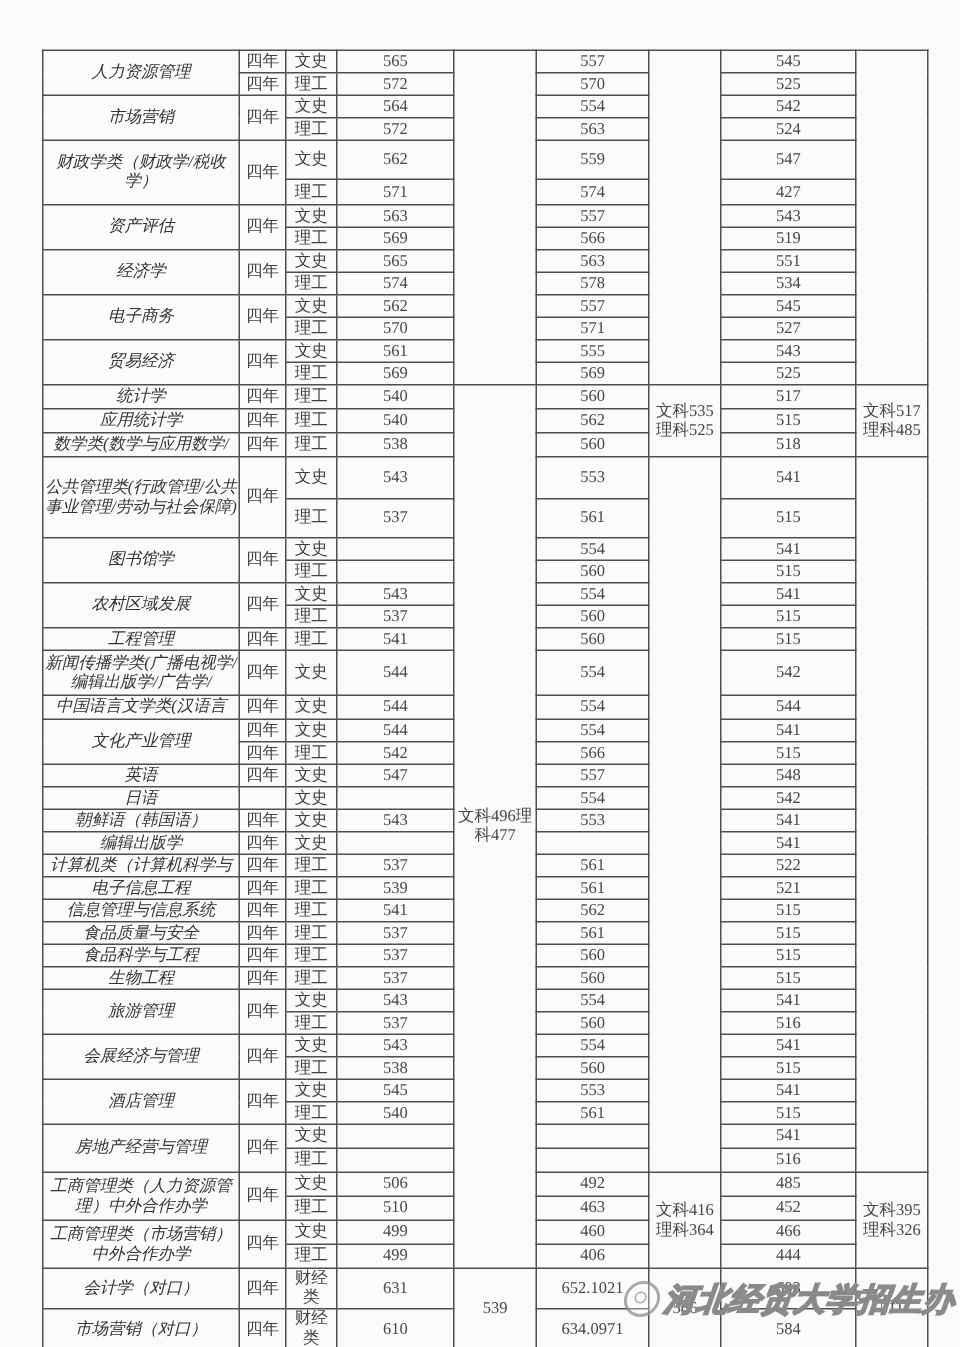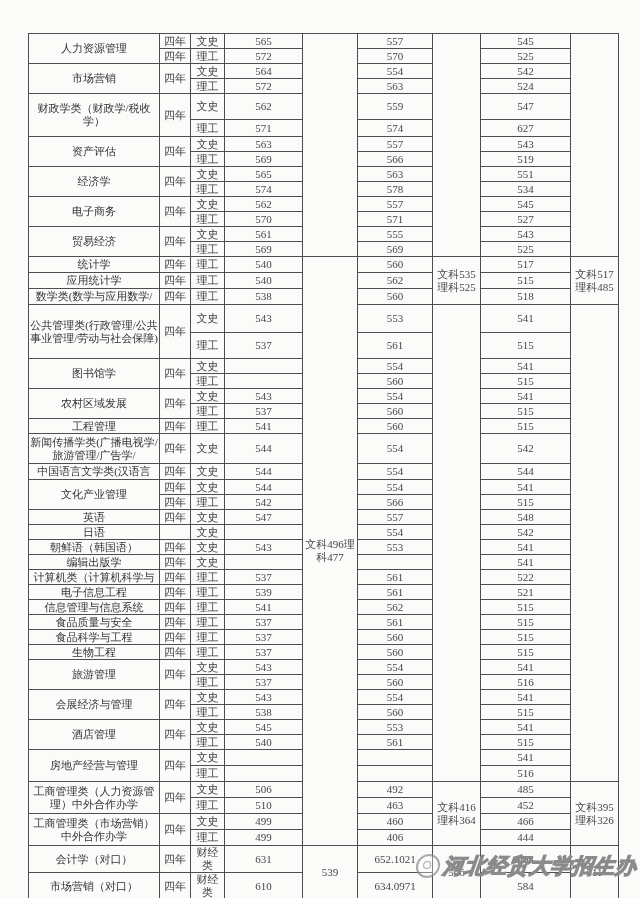--- a/index.html
+++ b/index.html
@@ -14,21 +14,21 @@
     border-collapse:collapse;table-layout:fixed;
     font-size:11px;color:#414141;
   }
   table.score td{
     border:1px solid #4e4e4e;
     padding:0 1px;
     text-align:center;vertical-align:middle;
     line-height:13px;
     overflow:hidden;
   }
-  td.k-major{color:#333;letter-spacing:0;}
+  td.k-major{color:#333;letter-spacing:0;font-style:italic;}
   td.k-dur{}
   td.k-cat{}
   td.k-num{font-family:"Liberation Serif","DejaVu Serif",serif;color:#474747;}
   td.k-merge{color:#474747;line-height:14px;}
   td.k-blank{}
   .watermark{
     position:absolute;right:4px;top:852px;
     display:flex;align-items:center;gap:3px;
     transform:skewX(-6deg);
     pointer-events:none;
@@ -104,21 +104,21 @@
           <td rowspan="2" class="k-dur">四年</td>
           <td class="k-cat">文史</td>
           <td class="k-num">562</td>
           <td class="k-num">559</td>
           <td class="k-num">547</td>
         </tr>
         <tr style="height: 17px;">
           <td class="k-cat">理工</td>
           <td class="k-num">571</td>
           <td class="k-num">574</td>
-          <td class="k-num">627</td>
+          <td class="k-num">427</td>
         </tr>
         <tr style="height: 15px;">
           <td rowspan="2" class="k-major">资产评估</td>
           <td rowspan="2" class="k-dur">四年</td>
           <td class="k-cat">文史</td>
           <td class="k-num">563</td>
           <td class="k-num">557</td>
           <td class="k-num">543</td>
         </tr>
         <tr style="height: 15px;">
@@ -242,21 +242,21 @@
         </tr>
         <tr style="height: 15px;">
           <td class="k-major">工程管理</td>
           <td class="k-dur">四年</td>
           <td class="k-cat">理工</td>
           <td class="k-num">541</td>
           <td class="k-num">560</td>
           <td class="k-num">515</td>
         </tr>
         <tr style="height: 30px;">
-          <td class="k-major">新闻传播学类(广播电视学/旅游管理/广告学/</td>
+          <td class="k-major">新闻传播学类(广播电视学/编辑出版学/广告学/</td>
           <td class="k-dur">四年</td>
           <td class="k-cat">文史</td>
           <td class="k-num">544</td>
           <td class="k-num">554</td>
           <td class="k-num">542</td>
         </tr>
         <tr style="height: 16px;">
           <td class="k-major">中国语言文学类(汉语言</td>
           <td class="k-dur">四年</td>
           <td class="k-cat">文史</td>

